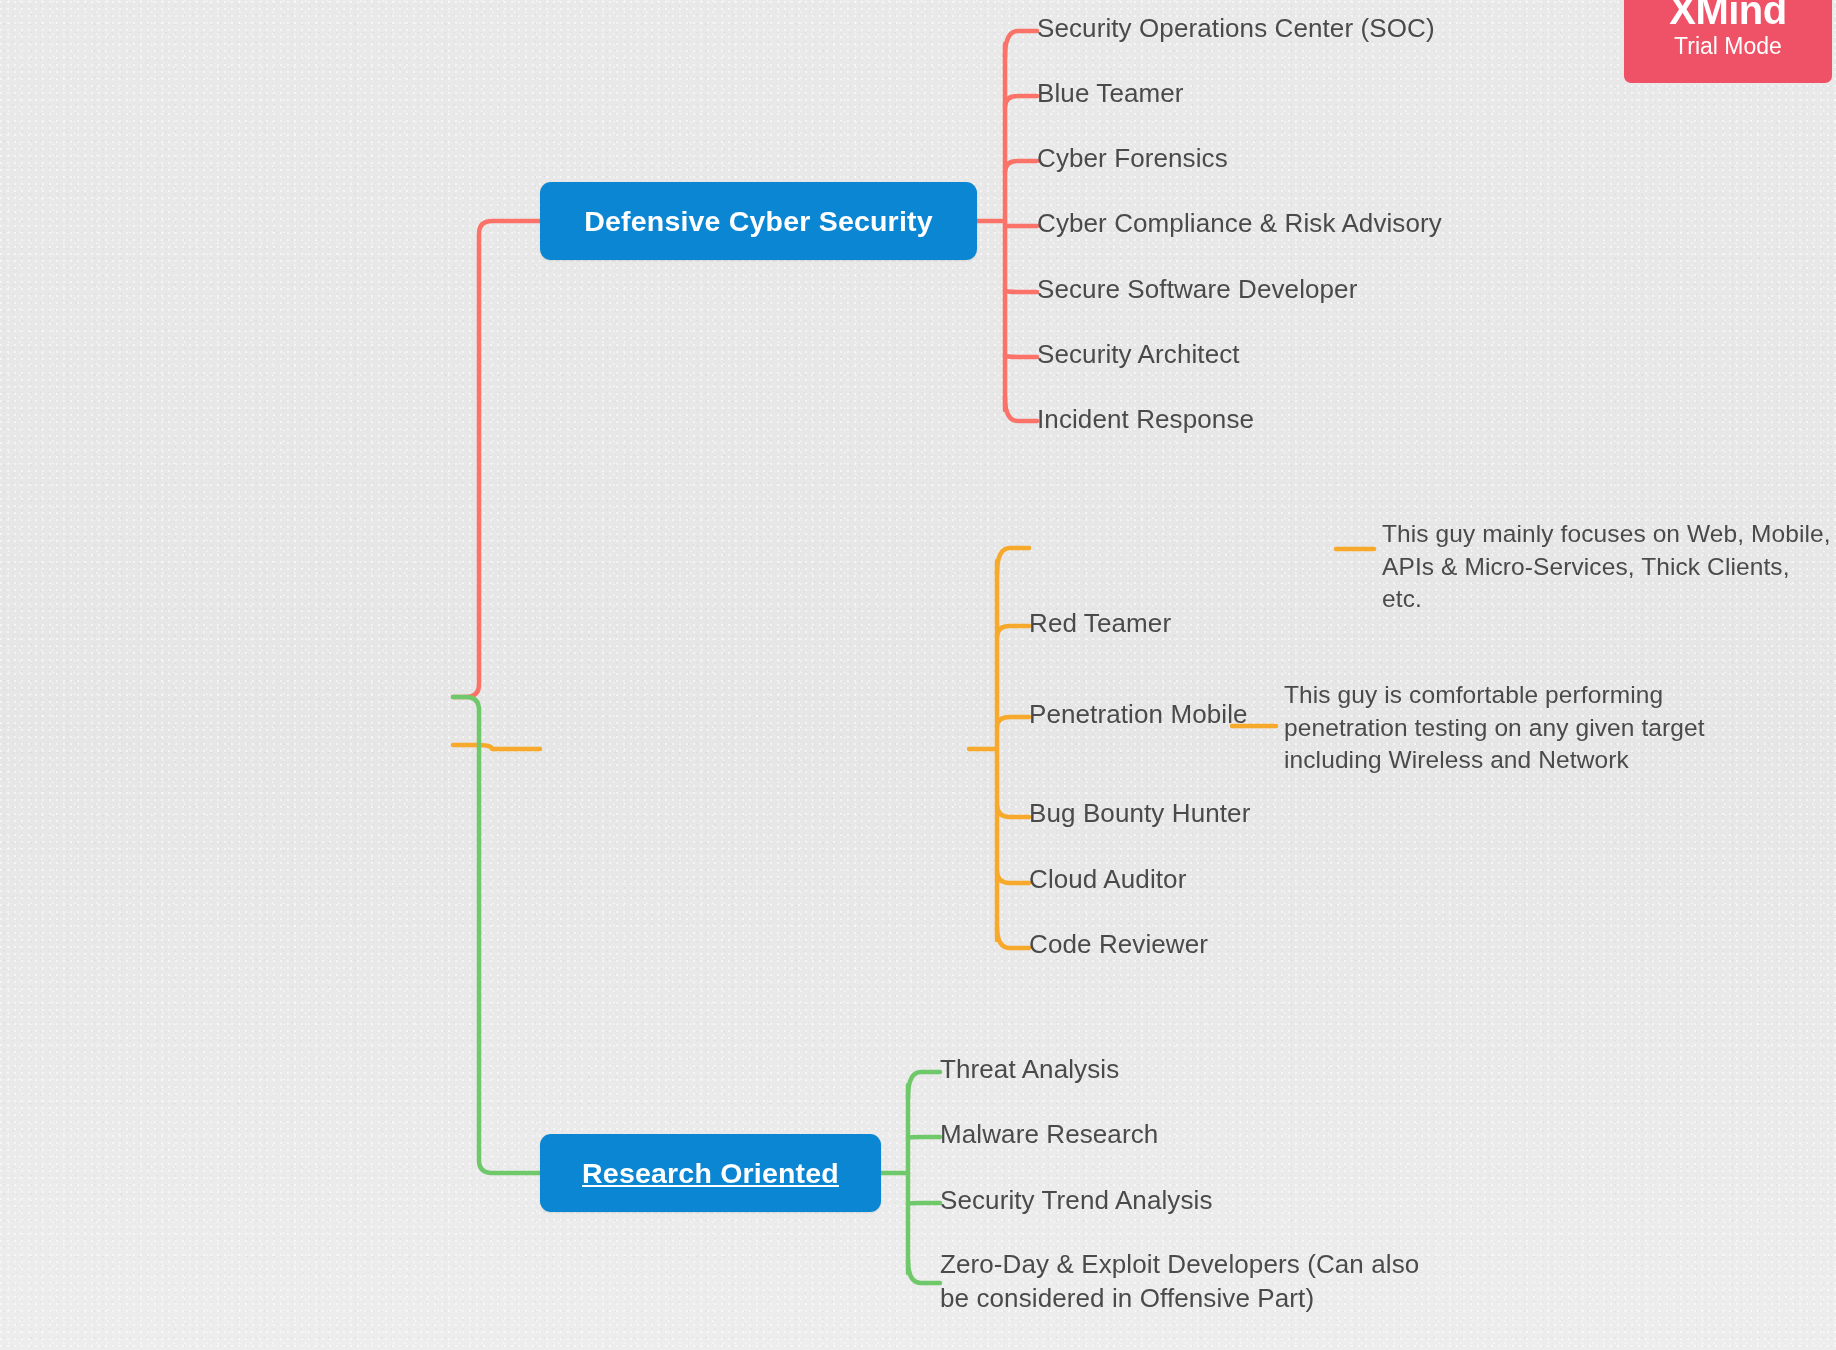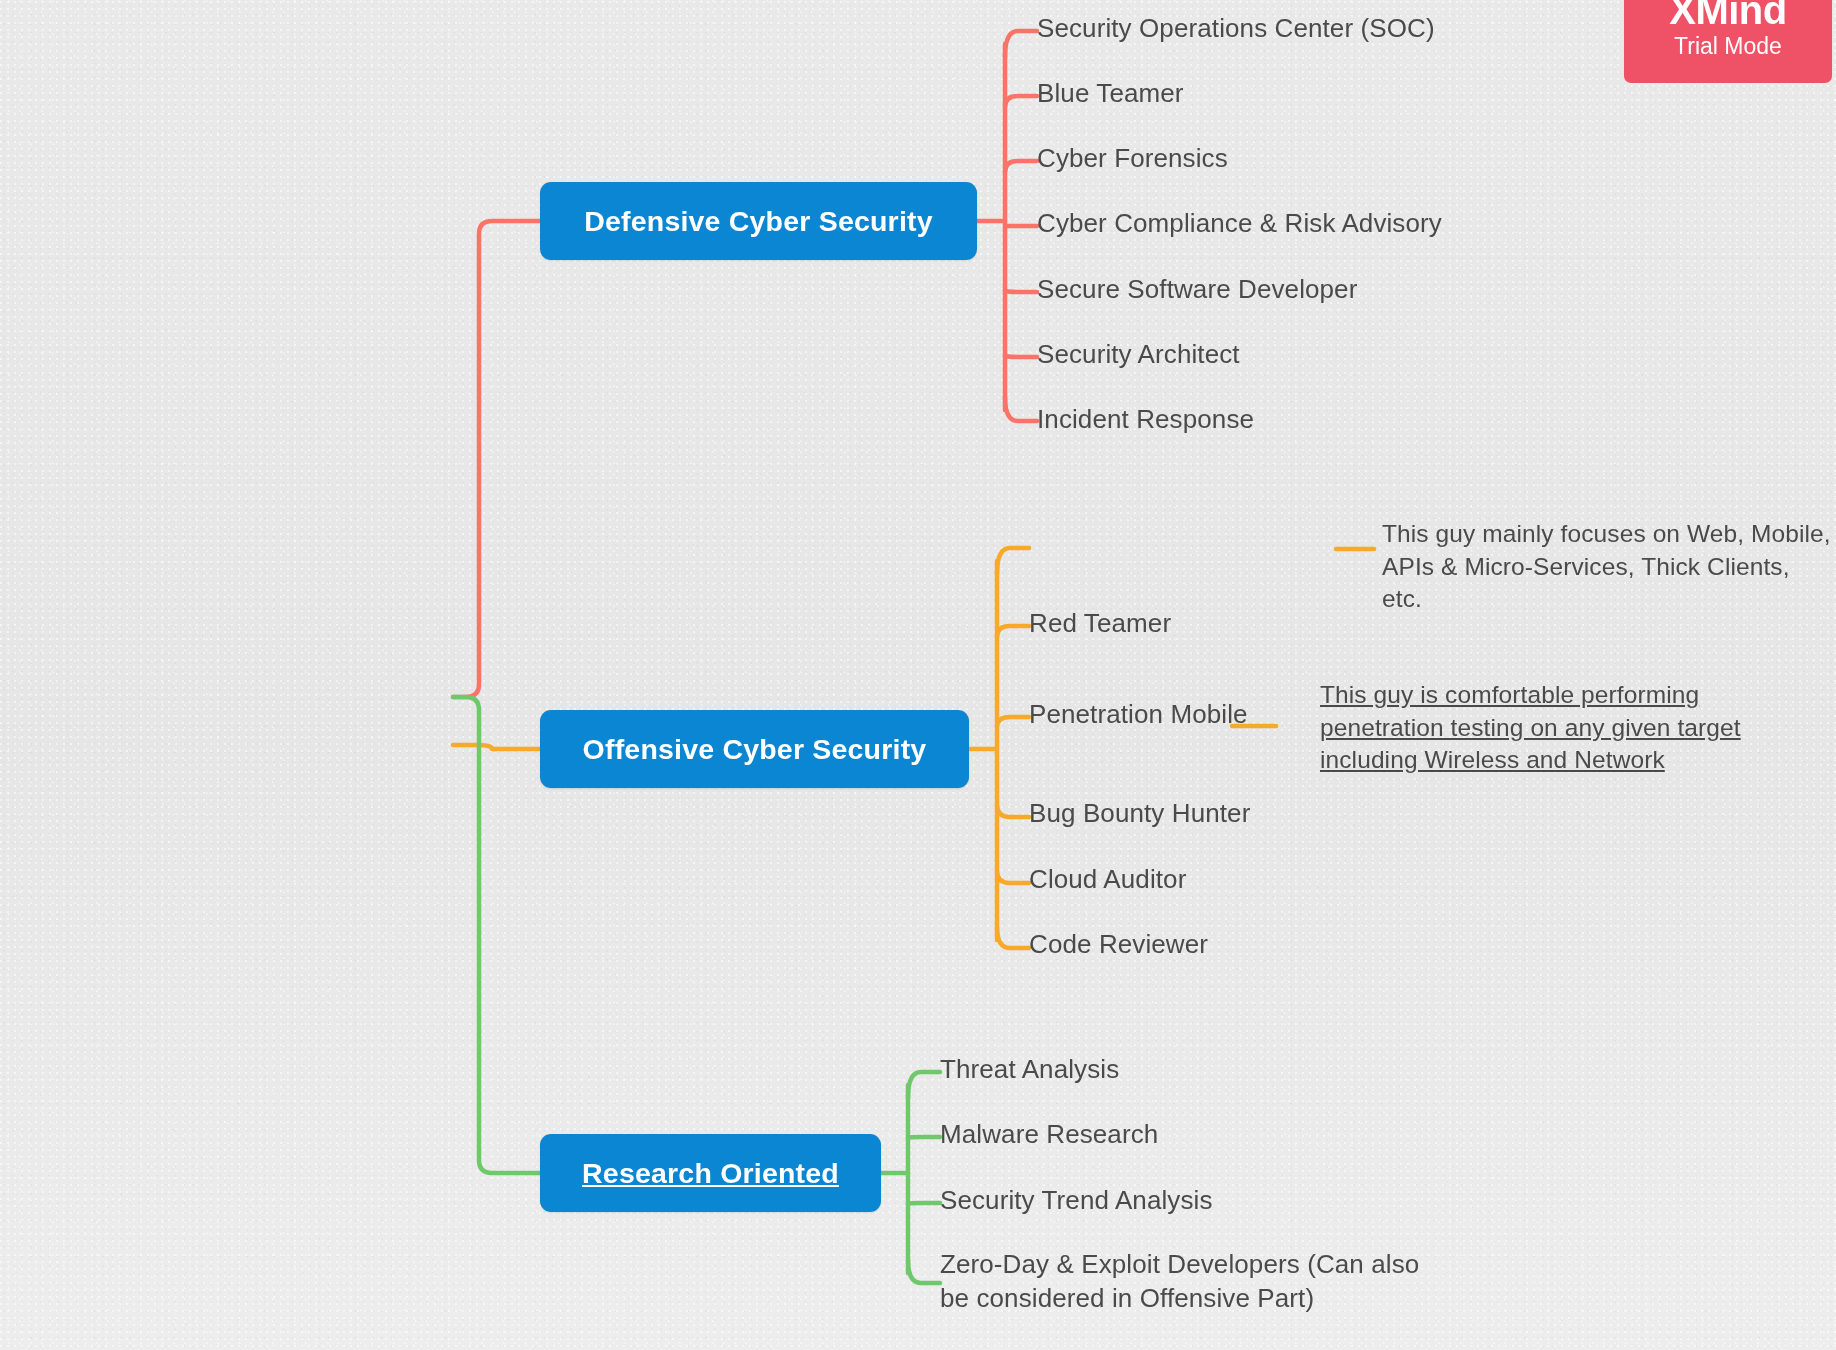--- a/index.html
+++ b/index.html
@@ -87,21 +87,21 @@
 
   
   .note {
     position: absolute;
     color: #4a4a4a;
     font-size: 24.5px;
     line-height: 1.33;
     letter-spacing: 0.1px;
   }
   .note-appsec { left: 1382px; top: 518px;  width: 452px; }
-  .note-pentest { left: 1320px; top: 679px; width: 430px; text-decoration: underline; }
+  .note-pentest { left: 1284px; top: 679px; width: 430px; }
 
   
   .trial-badge {
     position: absolute;
     left: 1624px;
     top: -34px;
     width: 208px;
     height: 117px;
     background: #ef5266;
     border-radius: 7px;
@@ -169,23 +169,20 @@
     <path fill="none" stroke="#6fc96a" stroke-width="4.5" stroke-linecap="round" stroke-linejoin="round" d="M 908 1138 Q 908 1137 921 1137 L 940 1137"></path>
     <path fill="none" stroke="#6fc96a" stroke-width="4.5" stroke-linecap="round" stroke-linejoin="round" d="M 908 1204 Q 908 1203 921 1203 L 940 1203"></path>
     <path fill="none" stroke="#6fc96a" stroke-width="4.5" stroke-linecap="round" stroke-linejoin="round" d="M 908 1260 Q 908 1283 921 1283 L 940 1283"></path>
   </svg>
 
 
   <div class="node branch-node branch-defensive">
     <span>Defensive Cyber Security</span>
   </div>
 
-  <div class="node branch-node branch-offensive">
-    <span>Offensive Cyber Security</span>
-  </div>
 
   <div class="node branch-node branch-research">
     <span>Research Oriented</span>
   </div>
 
   <div class="leaf" style="left:1037px; top:12px;">Security Operations Center (SOC)</div>
   <div class="leaf" style="left:1037px; top:77px;">Blue Teamer</div>
   <div class="leaf" style="left:1037px; top:142px;">Cyber Forensics</div>
   <div class="leaf" style="left:1037px; top:207px;">Cyber Compliance &amp; Risk Advisory</div>
   <div class="leaf" style="left:1037px; top:273px;">Secure Software Developer</div>

